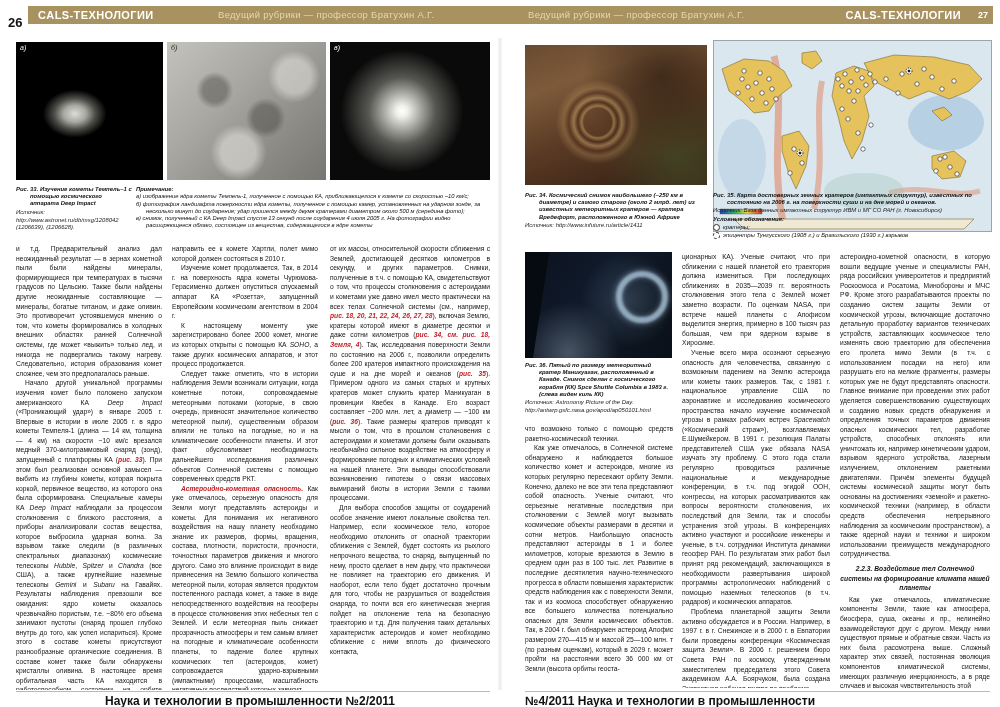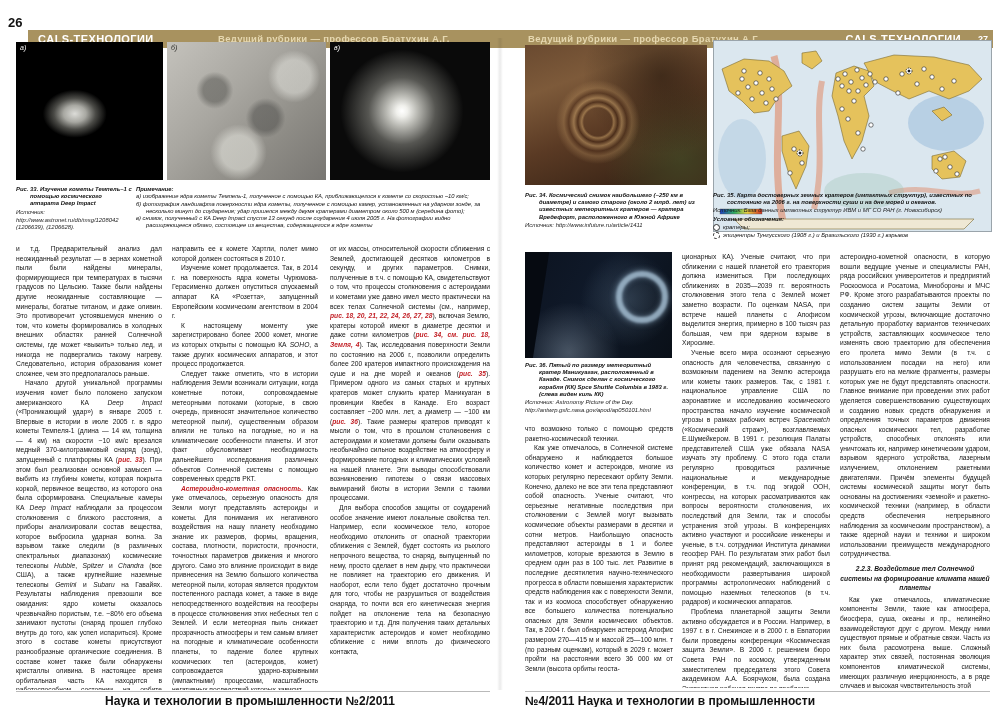--- a/index.html
+++ b/index.html
@@ -9,26 +9,26 @@
   }
   html,body{margin:0;padding:0;}
   body{
     width:1000px;height:707px;position:relative;background:#ffffff;
     font-family:"Liberation Sans",sans-serif;color:var(--ink);
     overflow:hidden;
   }
 
   
   .band{
-    position:absolute;left:28px;top:30px;width:965px;height:18px;
+    position:absolute;left:28px;top:6px;width:965px;height:18px;
     background:var(--gold);
   }
   .band span{position:absolute;line-height:18px;white-space:nowrap;}
   .band .cals{font-weight:bold;color:#ffffff;font-size:11px;letter-spacing:.4px;}
-  .band .rubric{font-weight:bold;color:#e6d8b0;font-size:9.5px;letter-spacing:.3px;}
+  .band .rubric{font-weight:normal;color:#e6d8b0;font-size:9.5px;letter-spacing:.3px;}
   .pageno-left{position:absolute;left:8px;top:14px;height:18px;line-height:18px;
     font-weight:bold;font-size:13px;color:#111;}
   .band .pn{font-weight:bold;color:#fff;font-size:9px;right:5px;}
 
   
   .photo{position:absolute;overflow:hidden;}
   .photo .plabel{position:absolute;left:4px;top:2px;font-size:7px;font-style:italic;color:#fff;}
   #img-a{left:16px;top:42px;width:147px;height:138px;
     background:radial-gradient(ellipse 32px 24px at 40% 52%, #dcdcd8 0%, #a8a8a2 35%, #4a4a46 65%, rgba(0,0,0,0) 100%), #000;}
   #img-b{left:167px;top:42px;width:159px;height:138px;

